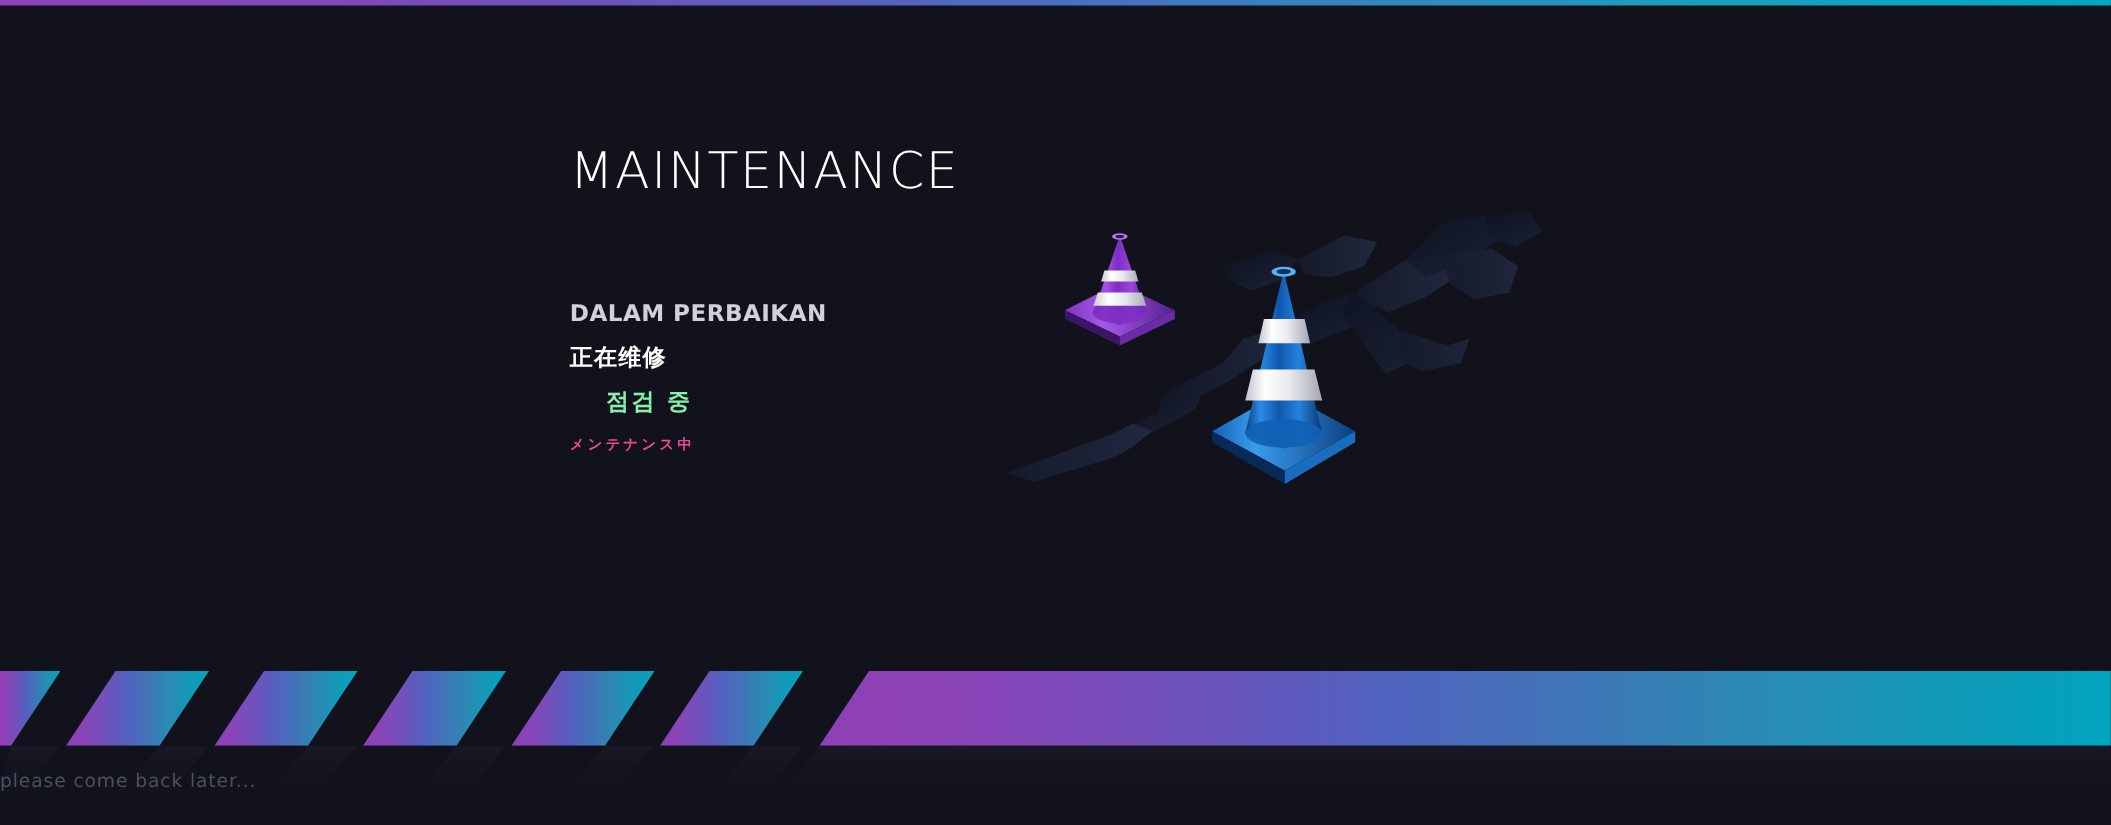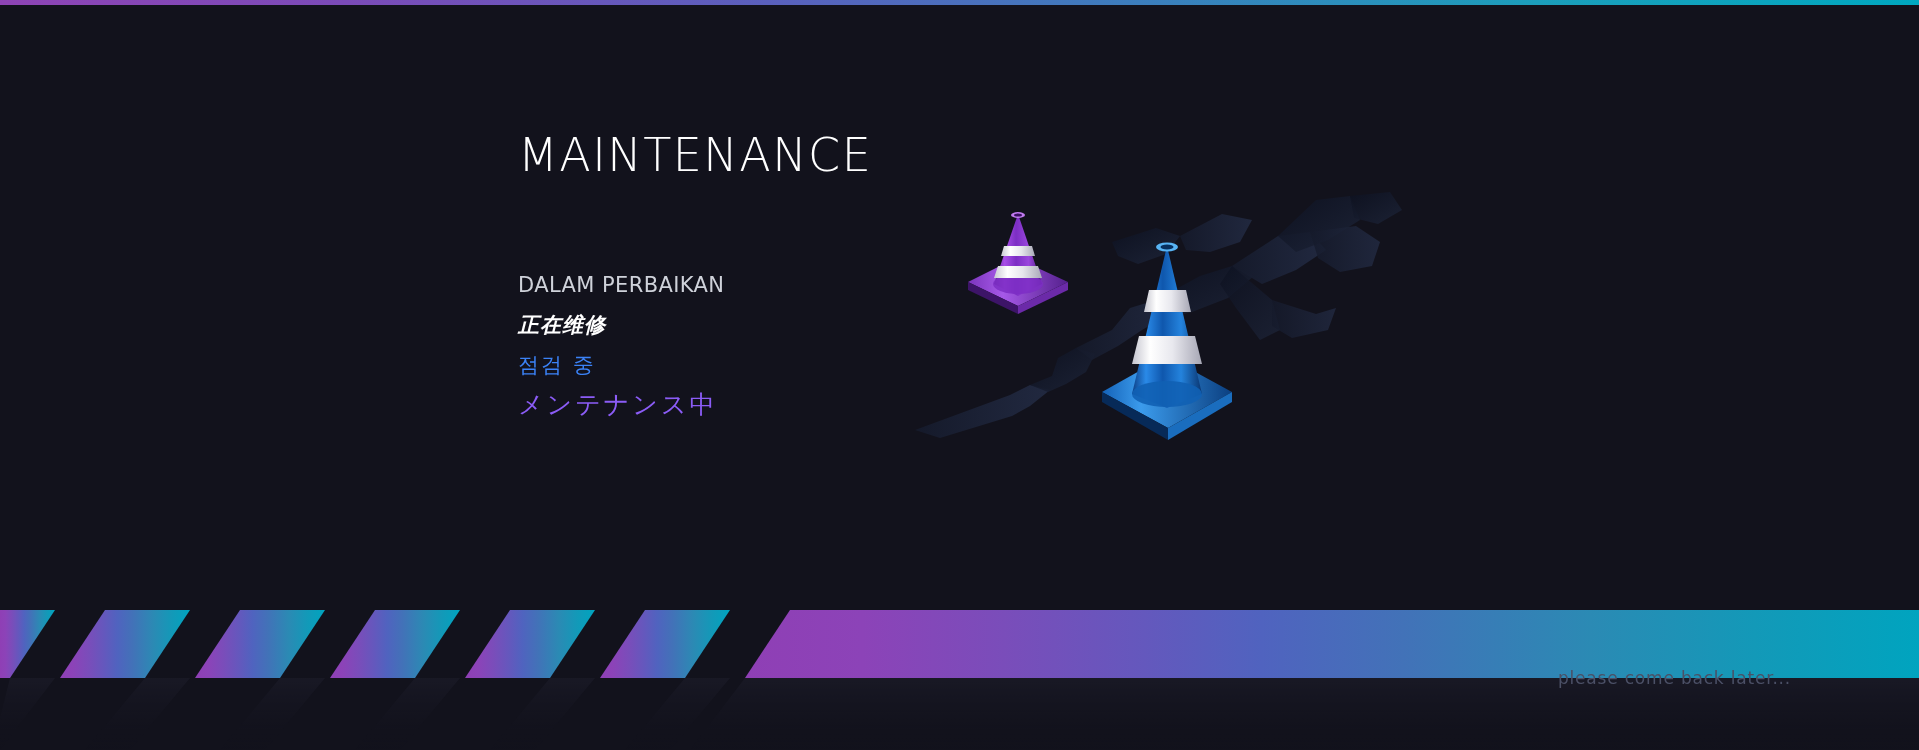--- a/index.html
+++ b/index.html
@@ -52,34 +52,33 @@
     left: 518px;
     top: 265px;
     width: 560px;
   }
   .tr-item {
     display: block;
     color: #cfd2da;
     font-size: 21px;
     line-height: 40px;
     white-space: nowrap;
-    font-weight: 400;
+    font-weight: 700;
     letter-spacing: 0.4px;
     font-family: "DejaVu Sans", "Liberation Sans", sans-serif;
   }
   .tr-item.cjk-bold {
     color: #ffffff;
     font-weight: 700;
     font-size: 21px;
     letter-spacing: 1px;
-    font-style: italic;
   }
   .tr-item.thai { font-size: 20px; }
-  .tr-item.kr { color: #3b82f6; letter-spacing: 2px; }
-  .tr-item.jp { color: #8b5cf6; font-size: 25px; letter-spacing: 3px; }
+  .tr-item.kr { color: #86efac; letter-spacing: 2px; margin-left: 33px; }
+  .tr-item.jp { color: #ec4899; font-size: 13px; letter-spacing: 3px; }
 
   
   .artwork {
     position: absolute;
     left: 880px;
     top: 180px;
     width: 600px;
     height: 330px;
   }
   .artwork svg { display: block; }
@@ -101,23 +100,23 @@
     width: 1919px;
     height: 72px;
     opacity: 0.5;
   }
   .band-reflection svg { display: block; }
 
   
   .footer-note {
     position: absolute;
     left: 0;
-    top: 668px;
+    top: 700px;
     width: 1791px;
-    text-align: right;
+    text-align: left;
     color: #4b5066;
     font-size: 17px;
     letter-spacing: 0.8px;
     font-family: "DejaVu Sans", "Liberation Sans", sans-serif;
   }
 </style>
 </head>
 <body>
 
 <div id="page">

